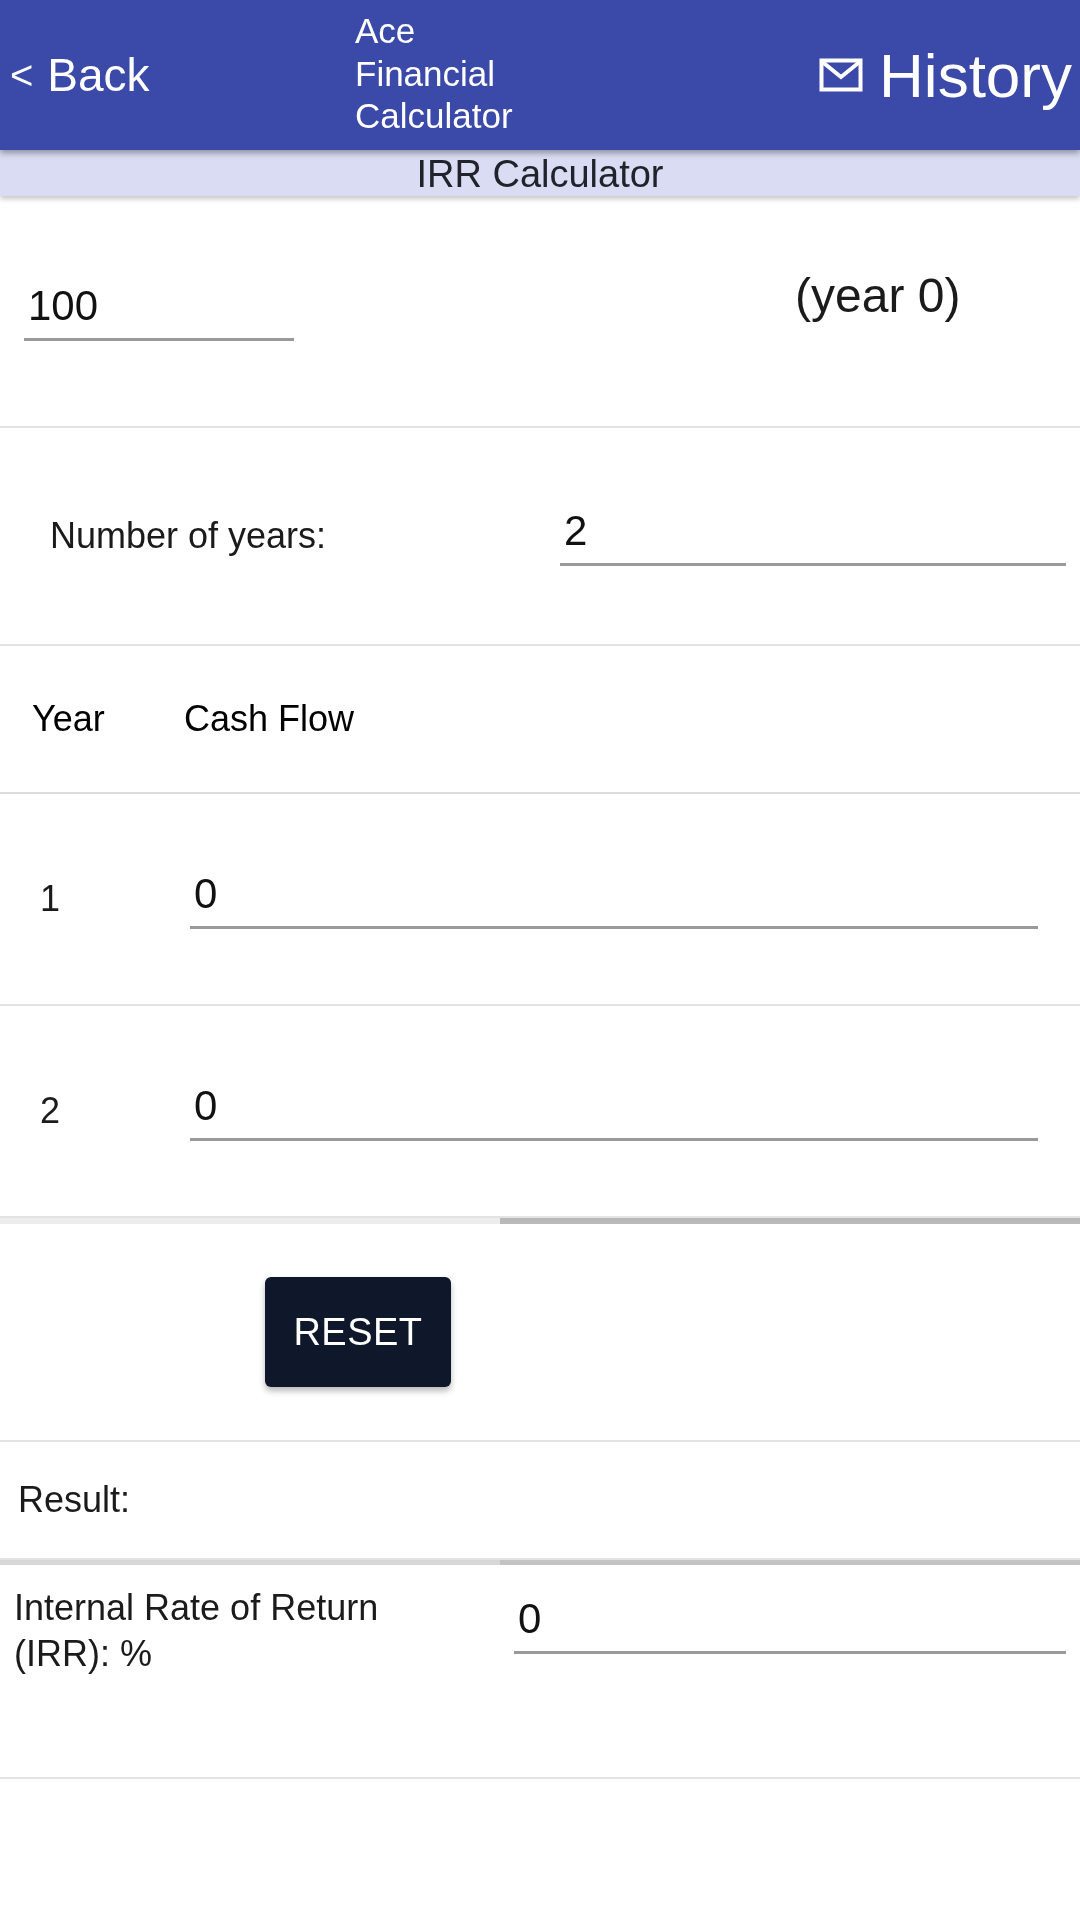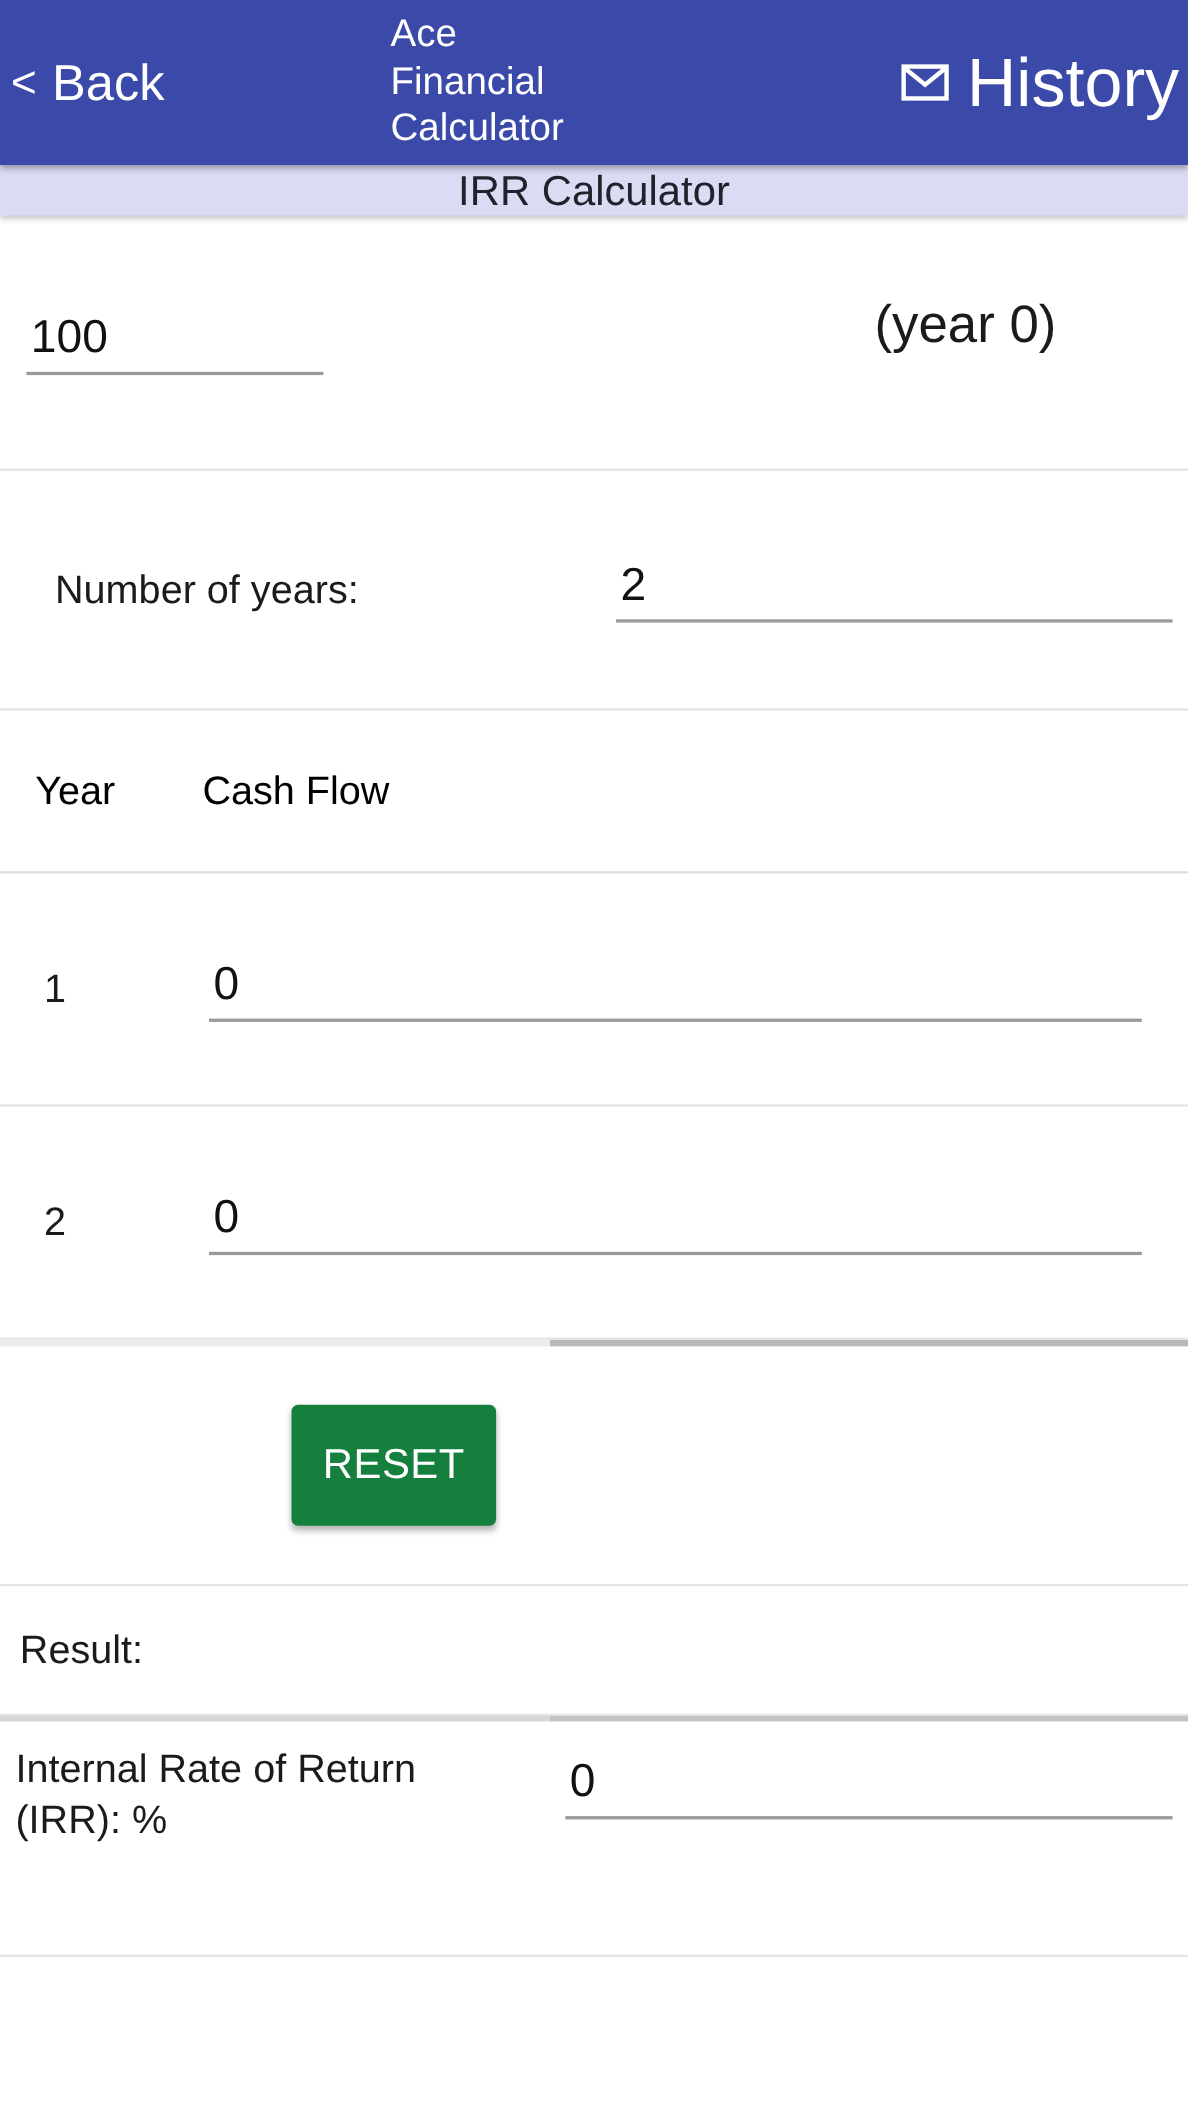--- a/index.html
+++ b/index.html
@@ -162,21 +162,21 @@
     box-shadow:0 4px 6px rgba(0,0,0,.28);
     font-family:"Liberation Sans", sans-serif;
     cursor:pointer;
   }
   #btn-calculate {
     background:#24a79b;
     width:330px; height:110px;
     margin-left:86px;
   }
   #btn-reset {
-    background:#15803d;
+    background:#0f172a;
     width:186px; height:110px;
     margin-left:265px;
   }
 
   
   #row-result { height:118px; }
   #row-result .label { font-size:36px; padding-left:4px; }
   .result-div { height:5px; display:flex; }
   .result-div .l { width:500px; background:#d7d7d7; }
   .result-div .r { flex:1; background:#c3c3c3; }

